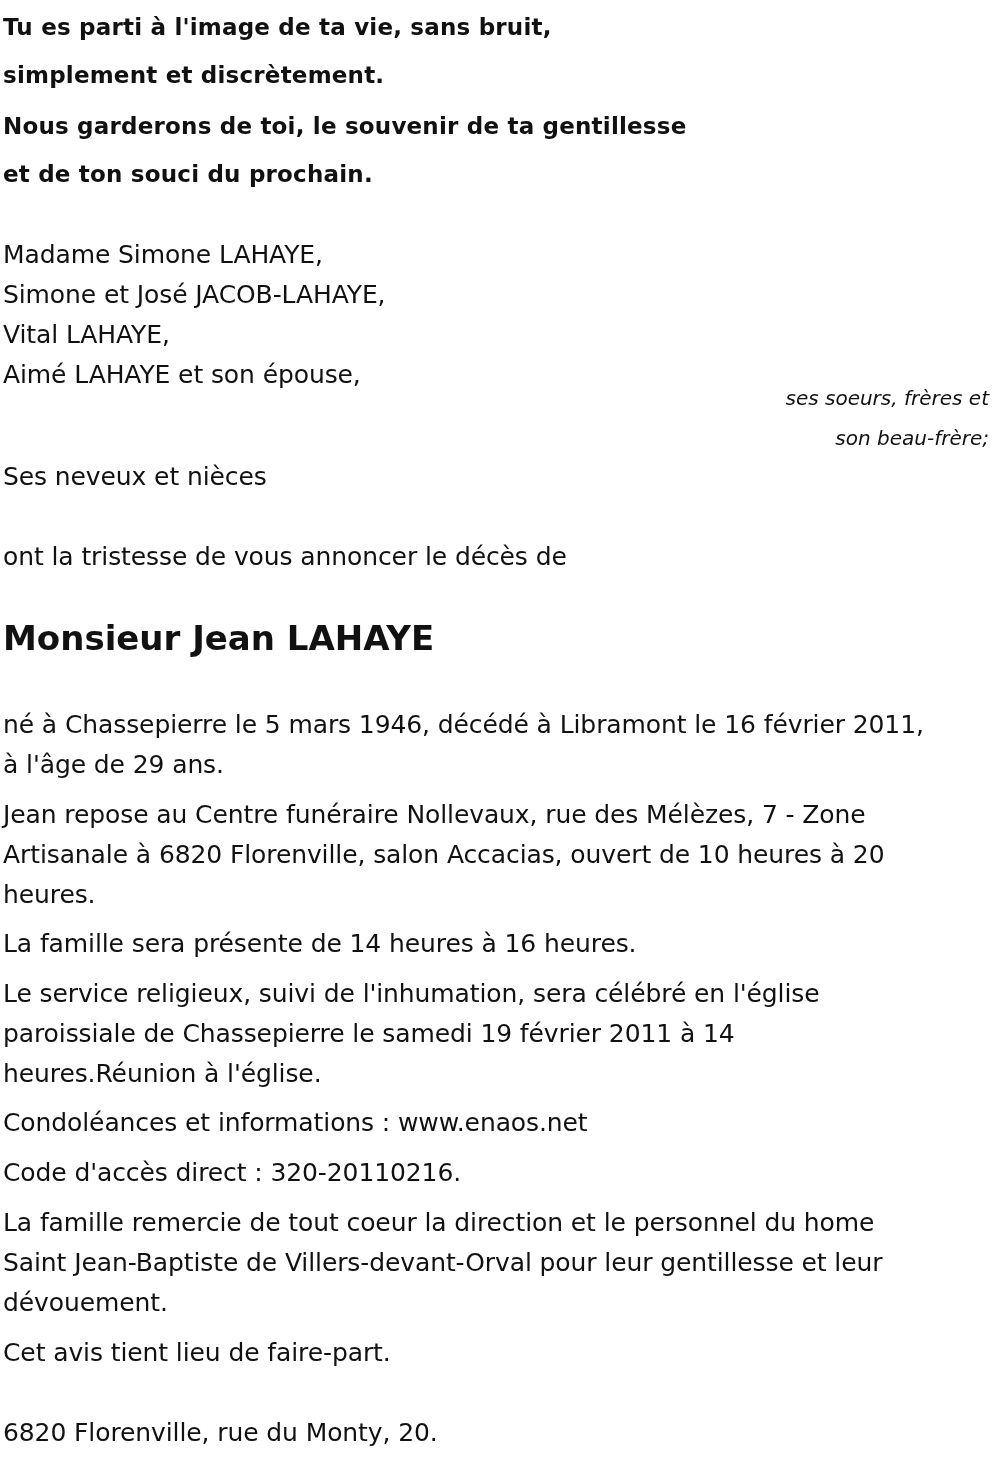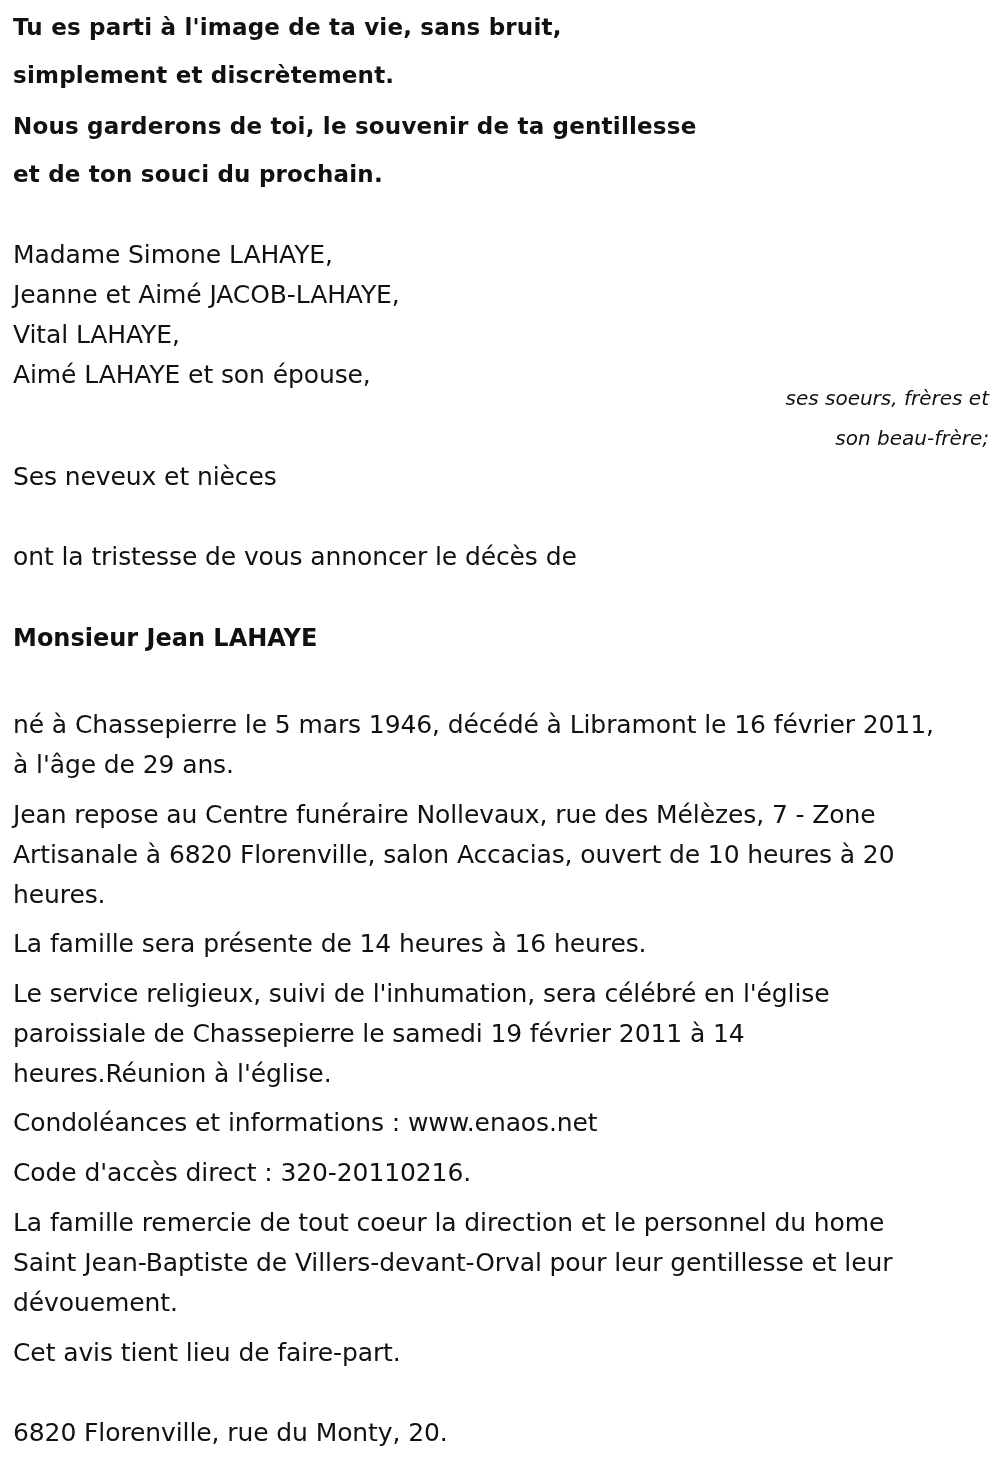--- a/index.html
+++ b/index.html
@@ -1,39 +1,39 @@
 <!DOCTYPE html>
 <html><head>
 <meta charset="utf-8">
 <style>
   html, body { margin: 0; padding: 0; background: #ffffff; }
   body {
     width: 1000px; height: 1467px; position: relative; overflow: hidden;
     font-family: "DejaVu Sans", sans-serif; color: #111111;
   }
-  .ln { position: absolute; left: 13px; white-space: nowrap; font-size: 23px; line-height: 30px; text-align: center; }
+  .ln { position: absolute; left: 3px; white-space: nowrap; font-size: 23px; line-height: 30px; text-align: center; }
   .b { font-weight: normal; }
   .poem { font-size: 23px; font-weight: bold; letter-spacing: 0.2px; }
   .right { left: auto; right: 11px; text-align: right; font-style: italic; font-size: 20px; }
-  .title { font-size: 24px; font-weight: bold; line-height: 40px; }
+  .title { font-size: 34px; font-weight: bold; line-height: 40px; }
   .txt { font-size: 25px; letter-spacing: -0.1px; }
 </style>
 </head>
 <body>
 
 <div>
   <div class="ln poem" style="top:12px">Tu es parti à l'image de ta vie, sans bruit,</div>
   <div class="ln poem" style="top:60px">simplement et discrètement.</div>
   <div class="ln poem" style="top:111px">Nous garderons de toi, le souvenir de ta gentillesse</div>
   <div class="ln poem" style="top:159px">et de ton souci du prochain.</div>
 </div>
 
 <div>
   <div class="ln txt" style="top:240px">Madame Simone LAHAYE,</div>
-  <div class="ln txt" style="top:280px">Jeanne et Aimé JACOB-LAHAYE,</div>
+  <div class="ln txt" style="top:280px">Simone et José JACOB-LAHAYE,</div>
   <div class="ln txt" style="top:320px">Vital LAHAYE,</div>
   <div class="ln txt" style="top:360px">Aimé LAHAYE et son épouse,</div>
   <div class="ln right" style="top:383px">ses soeurs, frères et</div>
   <div class="ln right" style="top:423px">son beau-frère;</div>
   <div class="ln txt" style="top:462px">Ses neveux et nièces</div>
 </div>
 
 <div class="ln txt" style="top:542px">ont la tristesse de vous annoncer le décès de</div>
 
 <div class="ln title" style="top:618px">Monsieur Jean LAHAYE</div>

